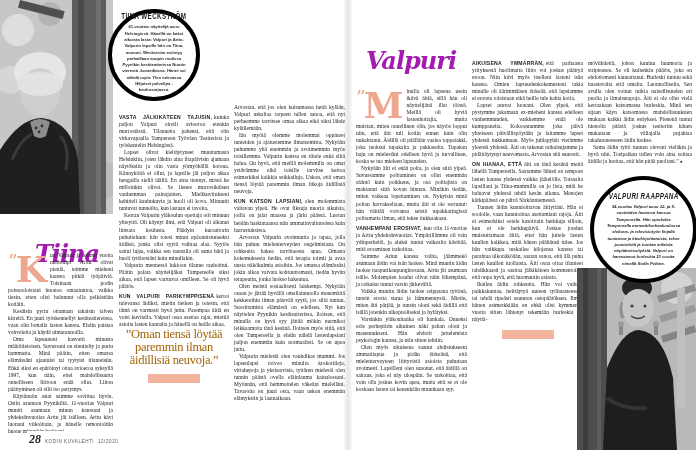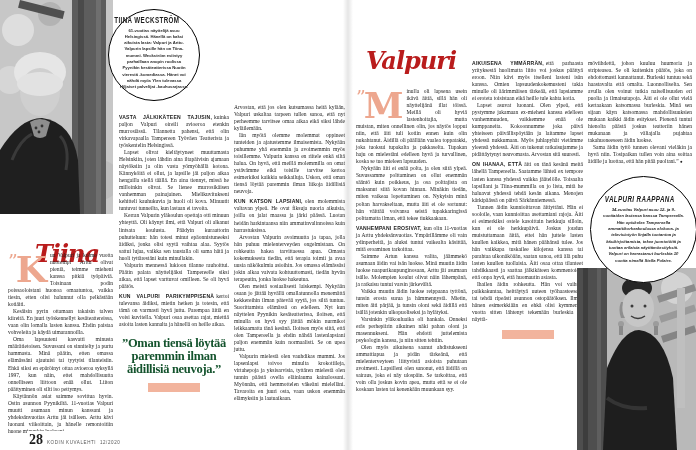--- a/index.html
+++ b/index.html
@@ -6,33 +6,33 @@
   #page{position:relative;width:696px;height:450px;background:#ffffff;overflow:hidden;
         font-family:"Liberation Serif",serif;color:#1c1c1c;margin:0 auto;}
   
   .gutter{position:absolute;left:343px;top:0;width:10px;height:450px;
           background:linear-gradient(to right,rgba(0,0,0,0),rgba(0,0,0,0.10),rgba(0,0,0,0));}
   
   .photo{position:absolute;overflow:hidden;}
   #photo-tiina{left:0;top:0;width:113px;height:214px;}
   #photo-valpuri{left:577px;top:268px;width:119px;height:182px;z-index:1;}
   
-  .info-circle{position:absolute;border-radius:50%;background:#fff;border:1px solid #000000;
-               box-sizing:border-box;display:flex;flex-direction:column;align-items:flex-end;
+  .info-circle{position:absolute;border-radius:50%;background:#fff;border:4px solid #000000;
+               box-sizing:border-box;display:flex;flex-direction:column;align-items:center;
                justify-content:center;text-align:center;z-index:2;}
   #circle-tiina{left:108px;top:9px;width:92px;height:92px;padding:8px 10px;}
   #circle-valpuri{left:590px;top:176px;width:107px;height:107px;padding:10px 12px;font-style:italic;}
   .circle-title{font-family:"Liberation Sans",sans-serif;font-weight:bold;font-size:8px;
                 letter-spacing:0.5px;transform:scale(0.78,1.15);white-space:nowrap;margin-bottom:3px;}
   .circle-bio{font-family:"Liberation Sans",sans-serif;font-weight:bold;font-size:4.2px;
               line-height:1.5;color:#2a2a2a;}
   .squiggle{margin-top:4px;}
   
   .script-heading{position:absolute;text-align:center;font-family:"DejaVu Serif",serif;
-                  font-style:italic;font-weight:bold;font-size:24px;letter-spacing:-1px;color:#b91c1c;}
+                  font-style:italic;font-weight:bold;font-size:24px;letter-spacing:-1px;color:#a21caf;}
   #heading-tiina{left:12px;top:221px;width:110px;margin-top:18px;}
   #heading-valpuri{left:352px;top:46px;width:118px;}
   
   .col{position:absolute;text-align:justify;font-size:5.5px;line-height:1.28;}
   #col-a{left:8px;top:252px;width:105px;}
   #col-b{left:119px;top:114px;width:110px;}
   #col-c{left:234px;top:104px;width:111px;}
   #col-d{left:356px;top:88px;width:111px;}
   #col-e{left:472px;top:60px;width:111px;}
   #col-f{left:588px;top:60px;width:104px;}
@@ -40,28 +40,28 @@
   .col p.ind{text-indent:5px;}
   .col p.sp{margin-top:3px;}
   .lead{font-family:"Liberation Sans",sans-serif;font-weight:bold;font-size:5.1px;
         letter-spacing:0.2px;margin-right:2px;}
   
   .dropcap{float:left;color:#eda78f;font-family:"DejaVu Serif",serif;line-height:0.78;
            margin:2px 3px 1px 0;}
   .dropcap .dq{font-size:19px;vertical-align:14px;letter-spacing:-2px;}
   .dropcap .dc{font-size:36px;font-weight:bold;}
   
-  .pull-quote{font-family:"Liberation Serif",serif;font-weight:bold;font-size:12.5px;
-              line-height:1.05;text-align:center;margin-top:9px;letter-spacing:-0.3px;color:#14532d;}
+  .pull-quote{font-family:"Liberation Serif",serif;font-weight:normal;font-size:12.5px;
+              line-height:1.05;text-align:center;letter-spacing:-0.3px;color:#a16207;}
   .accent-bar{width:52px;height:9px;background:#f2b49d;margin:7px auto 0 auto;}
   .end-mark{font-size:4.5px;}
   
   .footer{position:absolute;left:27px;top:431px;background:#fff;padding:1px 2px;
           display:flex;align-items:baseline;z-index:3;}
-  .footer .pageno{font-weight:bold;font-size:14px;margin-right:4px;}
+  .footer .pageno{font-weight:bold;font-size:12px;margin-right:4px;font-style:italic;}
   .footer .folio{font-family:"Liberation Sans",sans-serif;font-size:4.5px;letter-spacing:0.6px;
                  color:#555;}
 </style>
 </head>
 <body>
 
 <div id="page">
 
   <div class="photo" id="photo-tiina">
     <svg width="113" height="214" viewBox="0 0 113 214" xmlns="http://www.w3.org/2000/svg">

